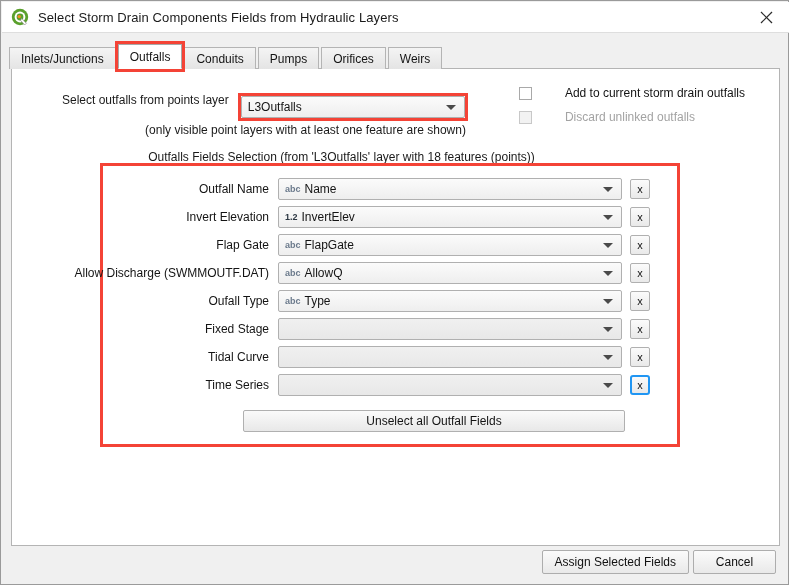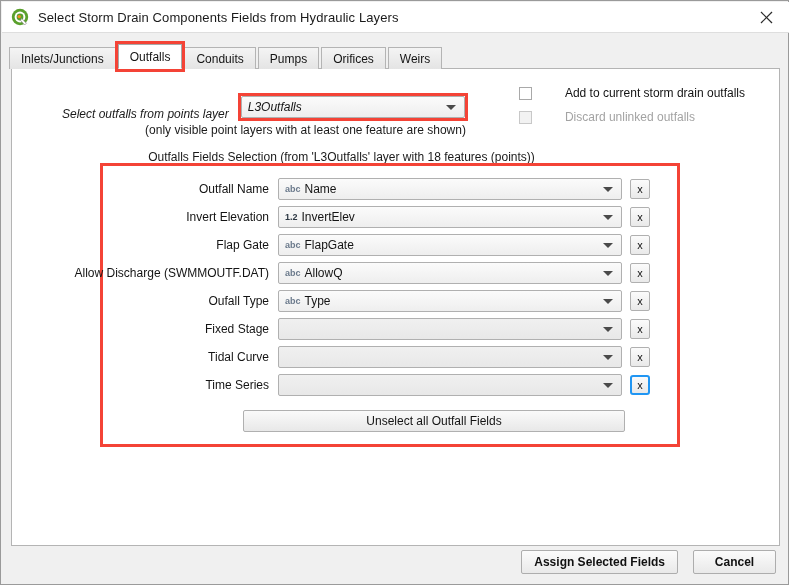--- a/index.html
+++ b/index.html
@@ -108,22 +108,21 @@
     border: 1px solid #b4b4b4;
     z-index: 1;
   }
 
   
   #layer-row {
     position: absolute;
     left: 50px;
     top: 24px;
     display: flex;
-    align-items: flex-end;
-    font-style: italic;
+    align-items: flex-start;
   }
   #layer-label {
     font-size: 12px;
     color: #1a1a1a;
     white-space: nowrap;
     margin-right: 9px;
   }
   .redbox {
     border: 3px solid #f44336;
   }
@@ -297,22 +296,21 @@
     cursor: default;
   }
 
   
   #buttonbar {
     position: absolute;
     right: 12px;
     bottom: 10px;
     display: flex;
     align-items: center;
-    gap: 15px;
-    font-weight: bold;
+    gap: 4px;
   }
   .dlg-btn {
     height: 24px;
     box-sizing: border-box;
     padding: 0 12px;
     background: linear-gradient(to bottom, #fbfbfb 0%, #e9e9e9 100%);
     border: 1px solid #adadad;
     border-radius: 2px;
     display: flex;
     align-items: center;

